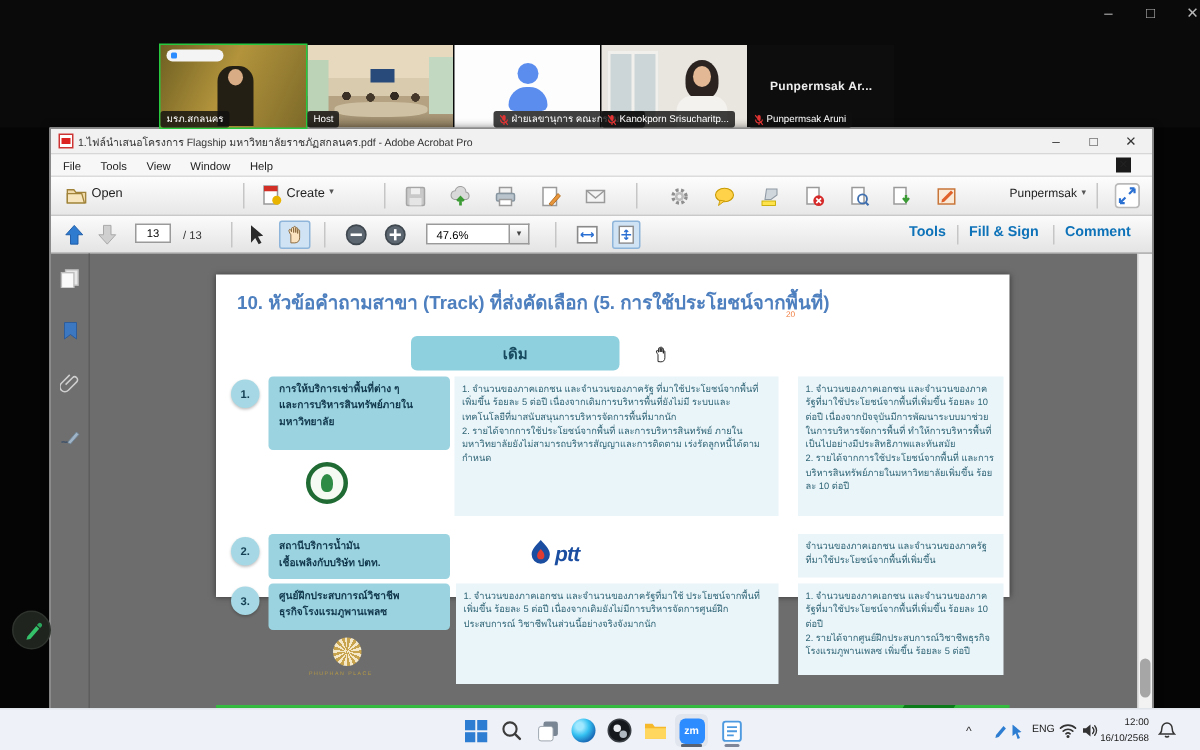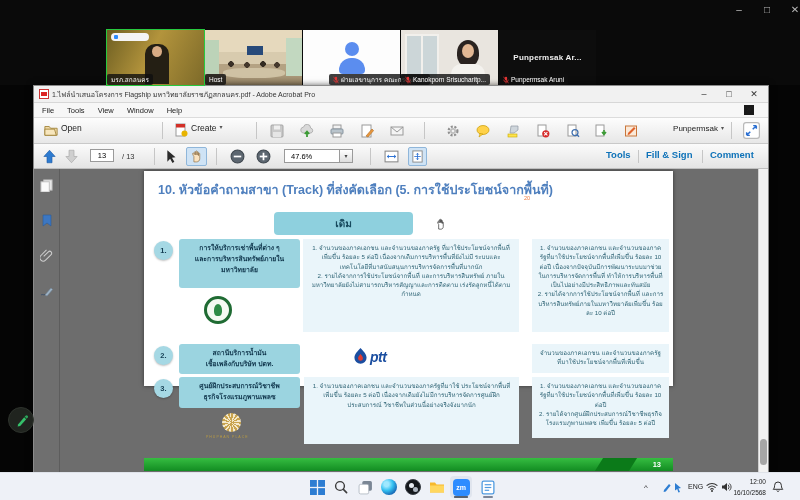--- a/index.html
+++ b/index.html
@@ -59,22 +59,22 @@
   .abody{position:relative;display:flex;height:304px;}
   .sidebar{width:26px;height:100%;background:#6f6f6f;border-right:1px solid #5d5d5d;
            display:flex;flex-direction:column;align-items:center;padding-top:10px;gap:22px;}
   .docarea{position:relative;flex:1;background:#6d6d6d;overflow:hidden;}
   .vscroll{position:absolute;right:0;top:0;width:10px;height:100%;background:#f2f2f2;
            border-left:1px solid #d0d0d0;}
   .vthumb{position:absolute;left:1px;right:1px;bottom:8px;height:26px;background:#a6a6a6;
           border-radius:4px;}
 
   
-  .slide{position:absolute;left:84px;top:2px;width:529px;height:215px;background:#fff;
-         box-shadow:0 0 4px rgba(0,0,0,.5);text-align:center;}
+  .slide{position:absolute;left:84px;top:14px;width:529px;height:215px;background:#fff;
+         box-shadow:0 0 4px rgba(0,0,0,.5);}
   .stitle{position:absolute;left:14px;top:9px;font-size:12.5px;font-weight:bold;color:#4e7fbe;}
   .ssup{position:absolute;left:380px;top:24px;font-size:5.5px;color:#f07a3c;}
   .hpill{position:absolute;top:41px;height:23px;border-radius:4px;background:#8ed0de;
          display:flex;align-items:center;justify-content:center;font-size:10px;font-weight:bold;
          color:#174a5e;}
   .numc{position:absolute;width:19px;height:19px;border-radius:50%;background:#a5d8e4;
         box-shadow:0 1px 2px rgba(0,0,0,.25);font-size:7.5px;font-weight:bold;color:#153f54;
         display:flex;align-items:center;justify-content:center;}
   .itembox{position:absolute;background:#9bd4e0;border-radius:3px;color:#11374d;
            font-size:6.8px;line-height:1.6;padding:4px 7px;white-space:pre-line;font-weight:bold;}

